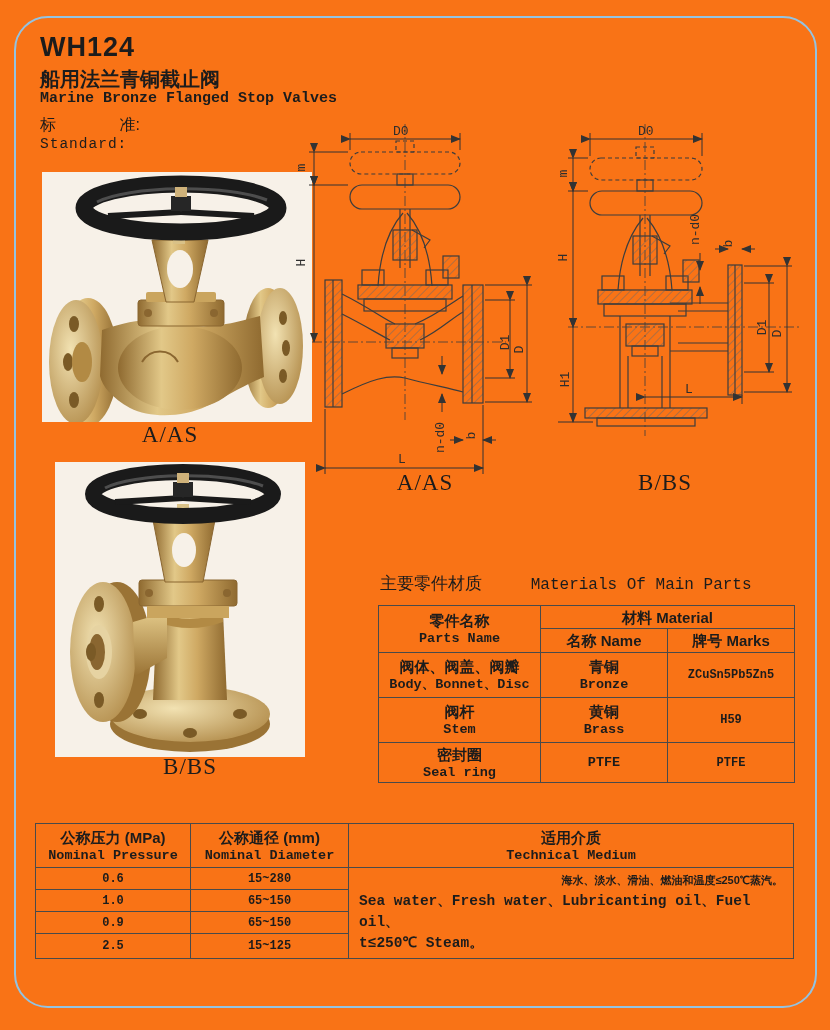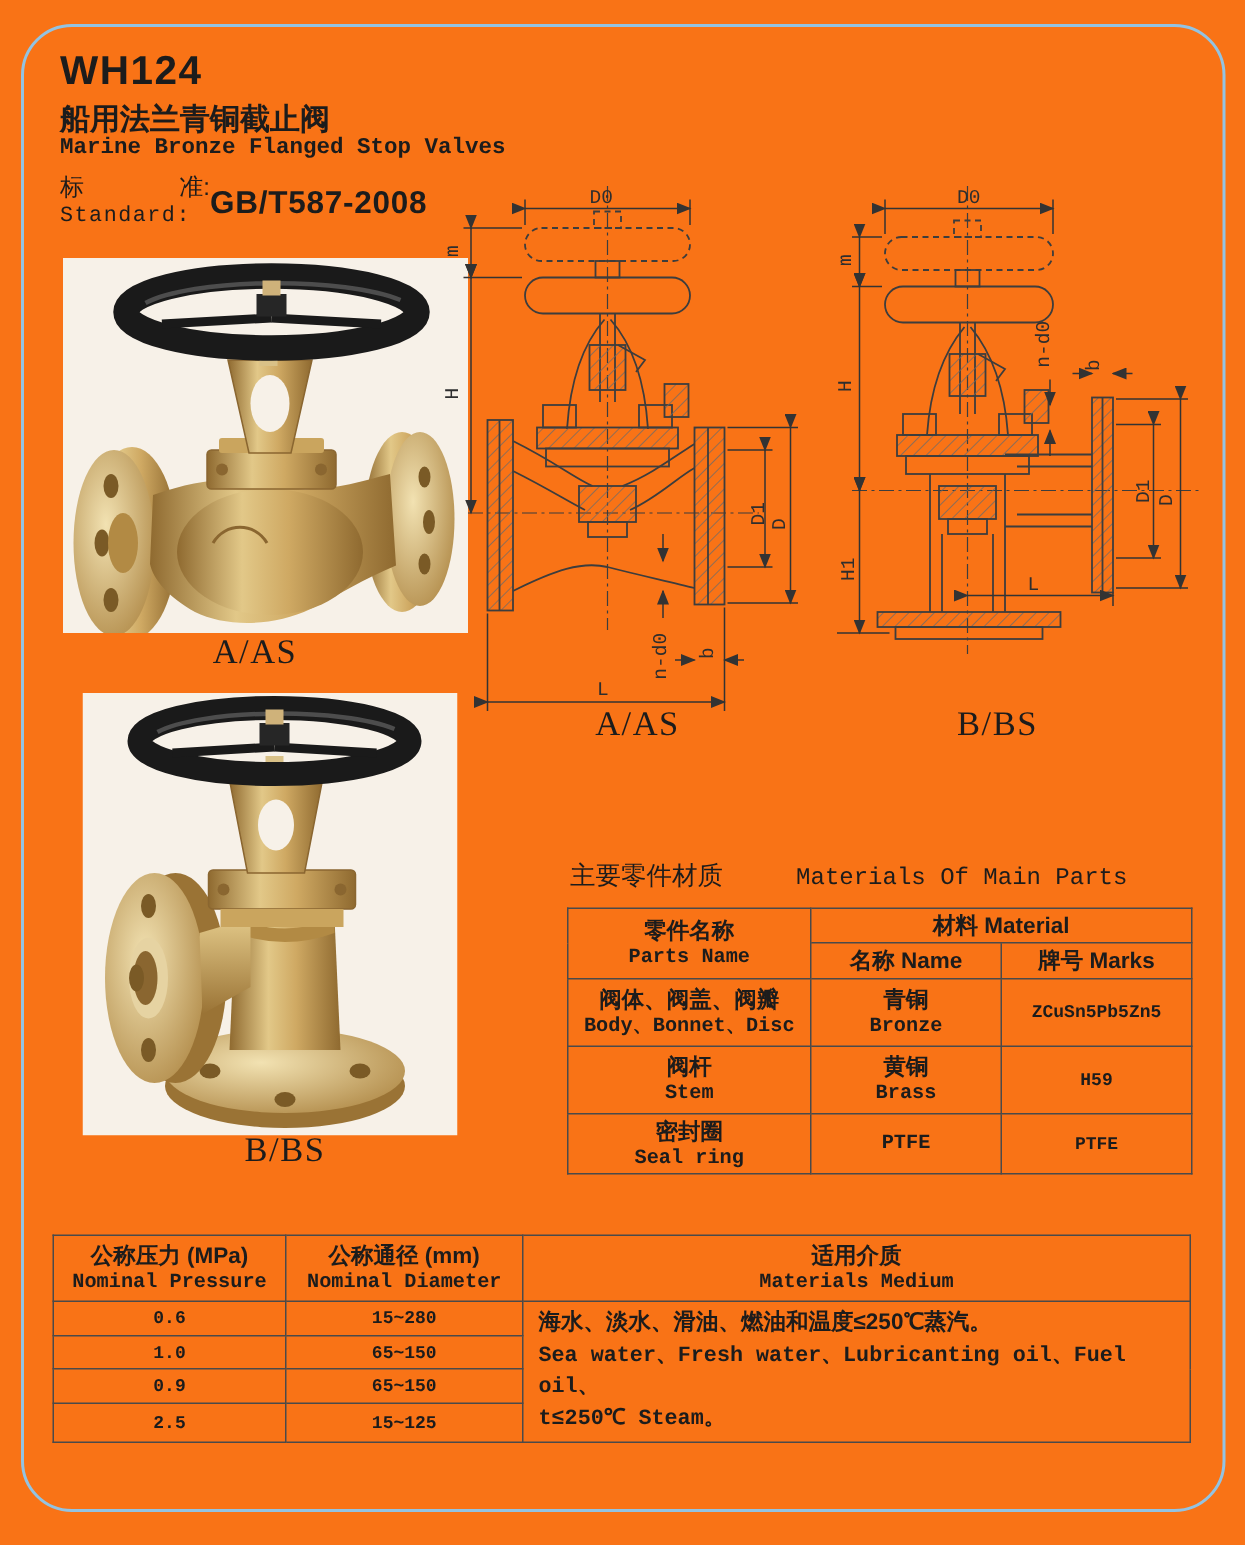--- a/index.html
+++ b/index.html
@@ -34,42 +34,41 @@
   td,th{border:1px solid #4a4a4a;padding:0;vertical-align:middle;text-align:center;
         font-weight:bold;}
   .zh{font-size:15px;line-height:19px;display:block;}
   .en{font-size:13.5px;line-height:17px;display:block;
       font-family:"Liberation Mono",monospace;}
   .sec-title{font-size:17px;}
   .sec-title .en-part{font-family:"Liberation Mono",monospace;font-size:16px;margin-left:44px;}
   .mat-table{position:absolute;left:378px;top:605px;width:416px;}
   .tech-table{position:absolute;left:35px;top:823px;width:758px;}
   .medium-cell{text-align:left;padding:4px 10px;}
-  .medium-zh{display:block;text-align:left;font-size:15px;margin-bottom:3px;}
+  .medium-zh{display:block;text-align:right;font-size:11px;margin-bottom:3px;}
   .medium-en{display:block;font-size:14.5px;line-height:21px;
              font-family:"Liberation Mono",monospace;}
   .num{font-size:12px;font-family:"Liberation Mono",monospace;}
 </style>
 </head>
 <body>
 
 <div class="page">
   <div class="frame abs"></div>
 
   <div class="abs model">WH124</div>
   <div class="abs title-zh">船用法兰青铜截止阀</div>
   <div class="abs title-en">Marine Bronze Flanged Stop Valves</div>
   <div class="abs std-block">
     <div class="std-zh">
       <span>标</span>
       <span>准:</span>
     </div>
     <div class="std-en">Standard:</div>
   </div>
-  <div class="abs std-val">GB/T587-2008</div>
 
   <svg class="abs" style="left:42px;top:172px" width="270" height="250" viewBox="0 0 270 250">
     <defs>
       <linearGradient id="bzA" x1="0" y1="0" x2="1" y2="0">
         <stop offset="0" stop-color="#8f6a30"></stop>
           <stop offset="0.35" stop-color="#e2c888"></stop>
         <stop offset="0.6" stop-color="#cfa963"></stop>
           <stop offset="1" stop-color="#8f6a30"></stop>
       </linearGradient>
       <radialGradient id="faceA" cx="0.4" cy="0.4" r="0.8">
@@ -418,21 +417,21 @@
       <td>
         <span class="zh">公称压力 (MPa)</span>
         <span class="en">Nominal Pressure</span>
       </td>
       <td>
         <span class="zh">公称通径 (mm)</span>
         <span class="en">Nominal Diameter</span>
       </td>
       <td>
         <span class="zh">适用介质</span>
-        <span class="en">Materials Medium</span>
+        <span class="en">Technical Medium</span>
       </td>
     </tr>
     <tr style="height:22px">
       <td class="num">0.6</td>
       <td class="num">15~280</td>
       <td rowspan="4" class="medium-cell">
         <span class="medium-zh">海水、淡水、滑油、燃油和温度≤250℃蒸汽。</span>
         <span class="medium-en">Sea water、Fresh water、Lubricanting oil、Fuel oil、</span>
         <span class="medium-en">t≤250℃ Steam。</span>
       </td>

